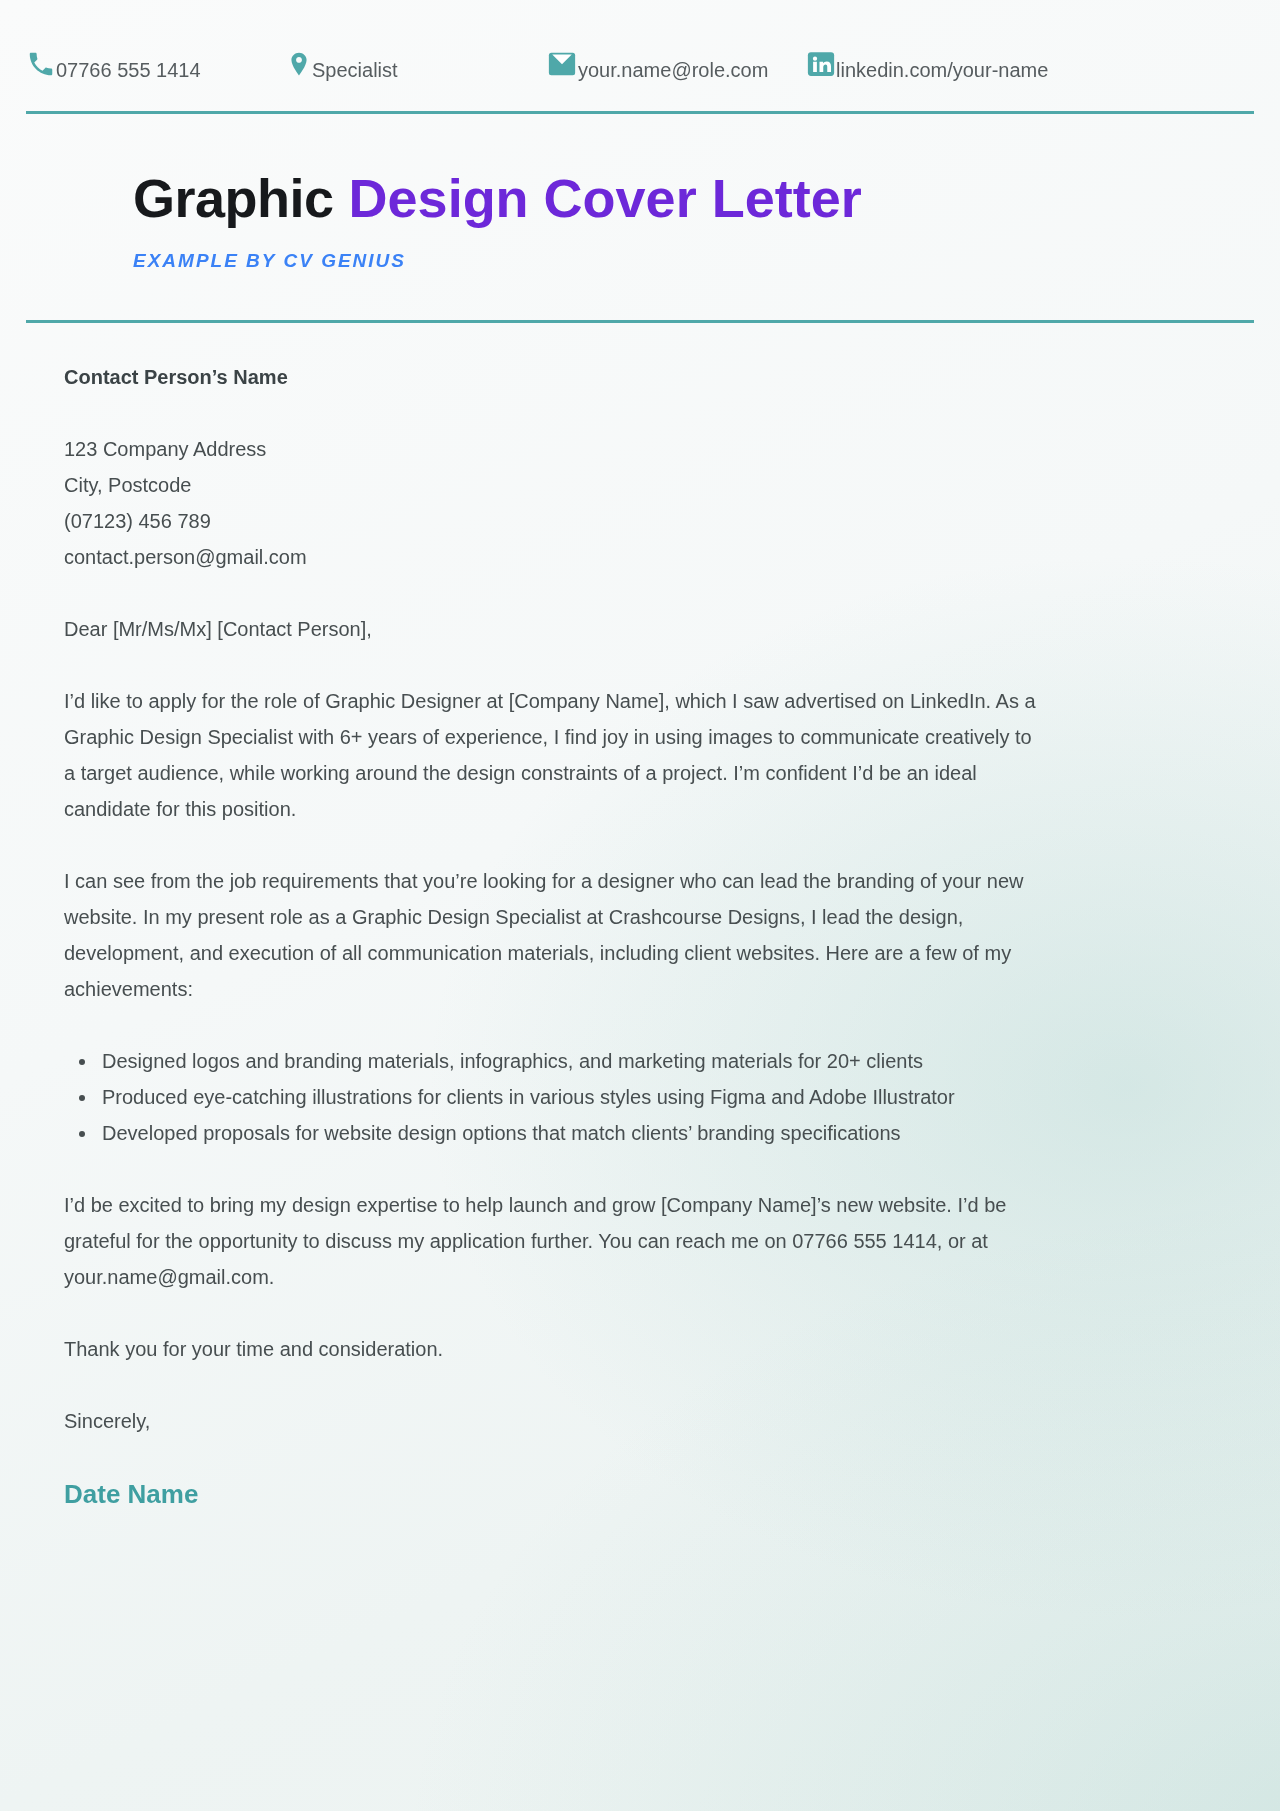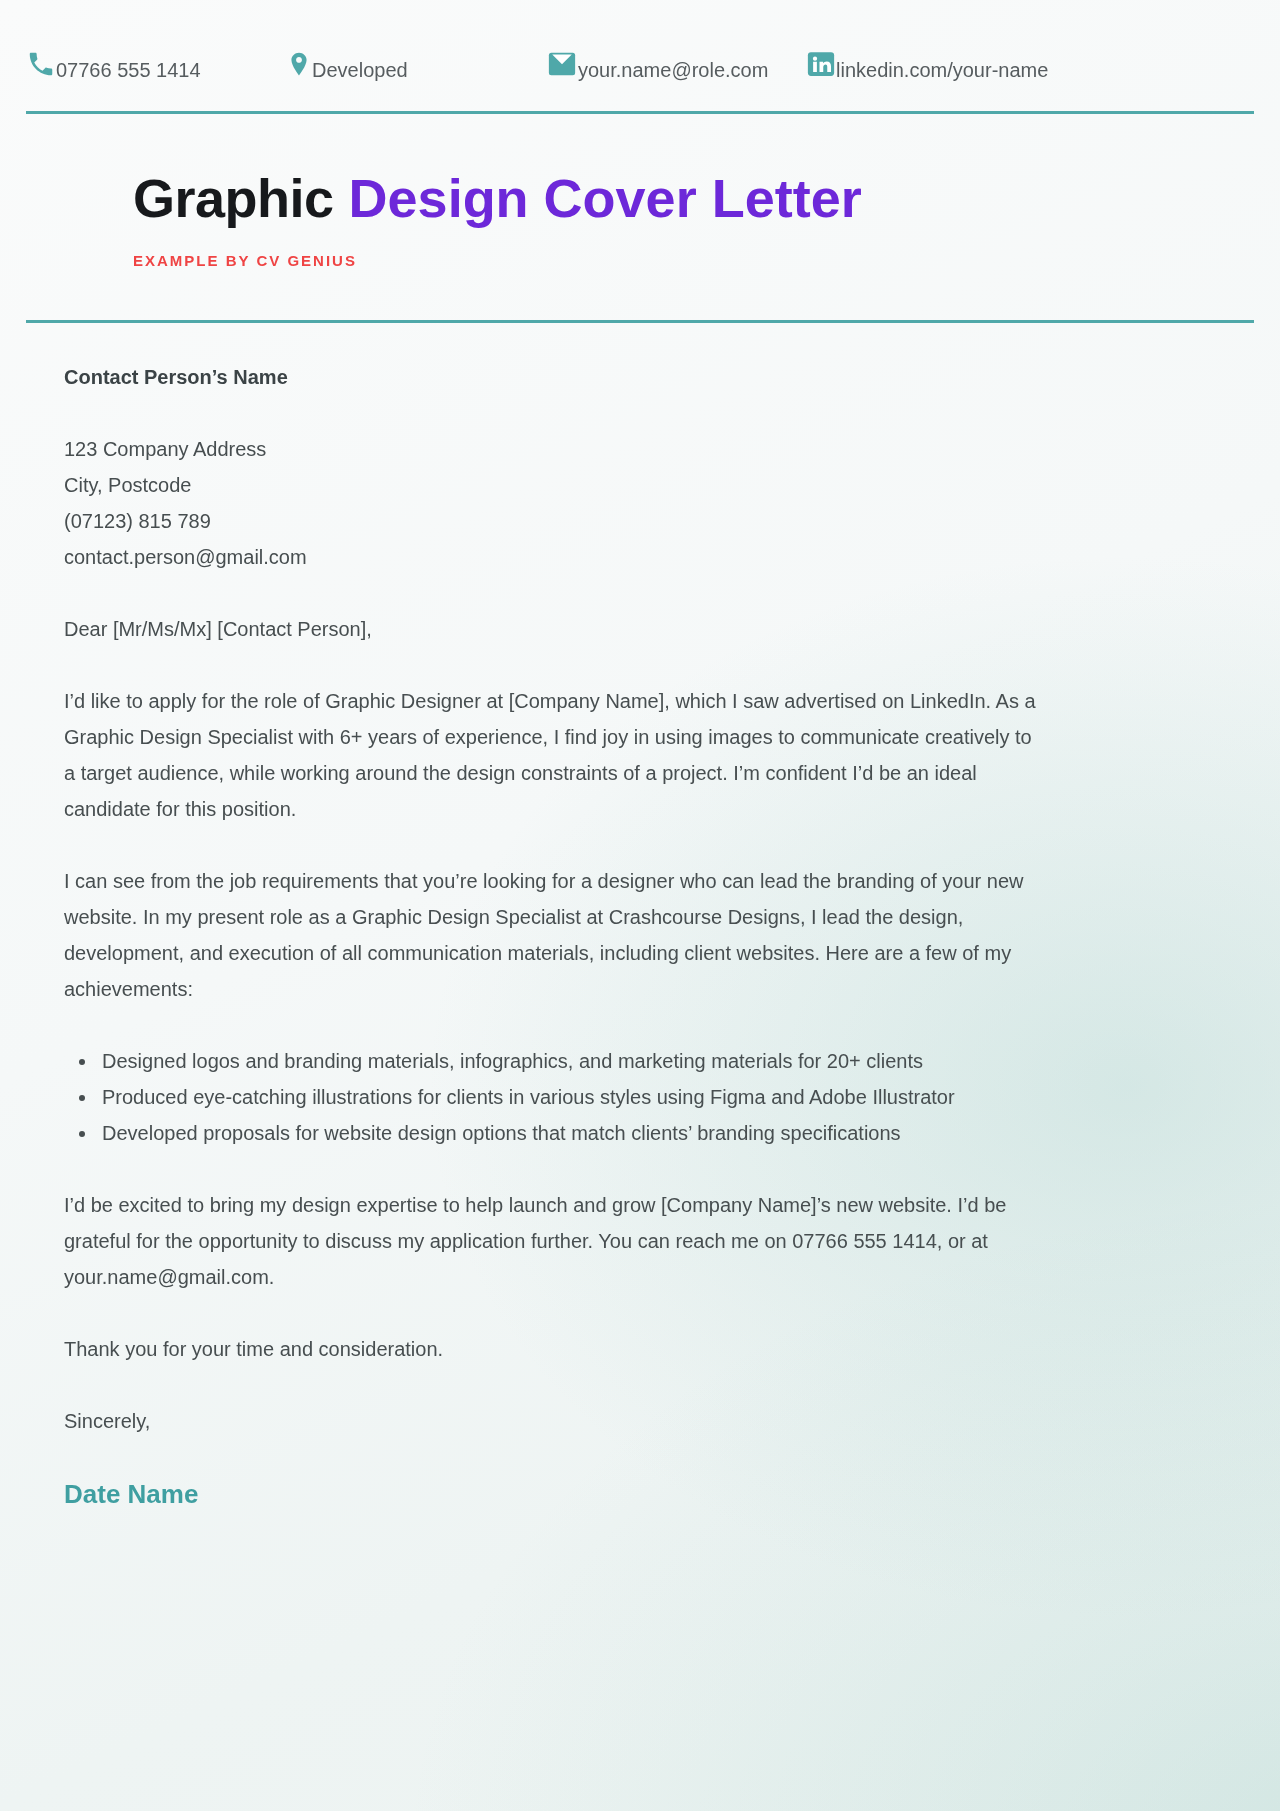--- a/index.html
+++ b/index.html
@@ -54,25 +54,26 @@
     font-size: 54px;
     line-height: 54px;
     font-weight: 800;
     letter-spacing: -0.5px;
     color: #17191c;
     white-space: nowrap;
   }
   .page-title .title-accent { color: #6d28d9; font-weight: 700; letter-spacing: 0; }
   .subtitle {
     margin-top: 24px;
-    font-size: 15px;
+    font-size: 19px;
     line-height: 23px;
     font-weight: 700;
     letter-spacing: 2px;
-    color: #ef4444;
+    color: #3b82f6;
+    font-style: italic;
   }
   .divider-2 { margin-top: 48px; }
 
   
   .letter {
     margin: 0 232px 0 64px;
     font-size: 20px;
     line-height: 36px;
   }
   .letter p, .letter ul { margin: 36px 0 0 0; }
@@ -100,21 +101,21 @@
       </svg>
     </span>
     <span class="contact-label">07766 555 1414</span>
   </div>
   <div class="contact-item">
     <span class="contact-icon">
       <svg viewBox="0 0 24 24" width="26" height="32" aria-hidden="true">
         <path fill="#4FA8A9" d="M12 1.5C8.1 1.5 5 4.6 5 8.2c0 5.2 7 14.3 7 14.3s7-9.1 7-14.3c0-3.6-3.1-6.7-7-6.7zm0 9.4c-1.5 0-2.7-1.2-2.7-2.7S10.5 5.5 12 5.5s2.7 1.2 2.7 2.7-1.2 2.7-2.7 2.7z"></path>
       </svg>
     </span>
-    <span class="contact-label">Developed</span>
+    <span class="contact-label">Specialist</span>
   </div>
   <div class="contact-item">
     <span class="contact-icon">
       <svg viewBox="0 0 24 24" width="32" height="30" aria-hidden="true">
         <rect x="1.5" y="3" width="21" height="18" rx="2" fill="#4FA8A9"></rect>
         <path d="M4.2 4.4 L12 12.2 L19.8 4.4 Z" fill="#ffffff"></path>
       </svg>
     </span>
     <span class="contact-label">your.name@role.com</span>
   </div>
@@ -140,21 +141,21 @@
 
 <hr class="divider divider-2">
 
 <main class="letter">
 
   <p class="recipient-name">Contact Person’s Name</p>
 
   <p class="address">
     <span class="address-line">123 Company Address</span>
     <span class="address-line">City, Postcode</span>
-    <span class="address-line">(07123) 815 789</span>
+    <span class="address-line">(07123) 456 789</span>
     <span class="address-line">contact.person@gmail.com</span>
   </p>
 
   <p>Dear [Mr/Ms/Mx] [Contact Person],</p>
 
   <p>I’d like to apply for the role of Graphic Designer at [Company Name], which I saw advertised on LinkedIn. As a Graphic Design Specialist with 6+ years of experience, I find joy in using images to communicate creatively to a target audience, while working around the design constraints of a project. I’m confident I’d be an ideal candidate for this position.</p>
 
   <p>I can see from the job requirements that you’re looking for a designer who can lead the branding of your new website. In my present role as a Graphic Design Specialist at Crashcourse Designs, I lead the design, development, and execution of all communication materials, including client websites. Here are a few of my achievements:</p>
 
   <ul class="achievements">

